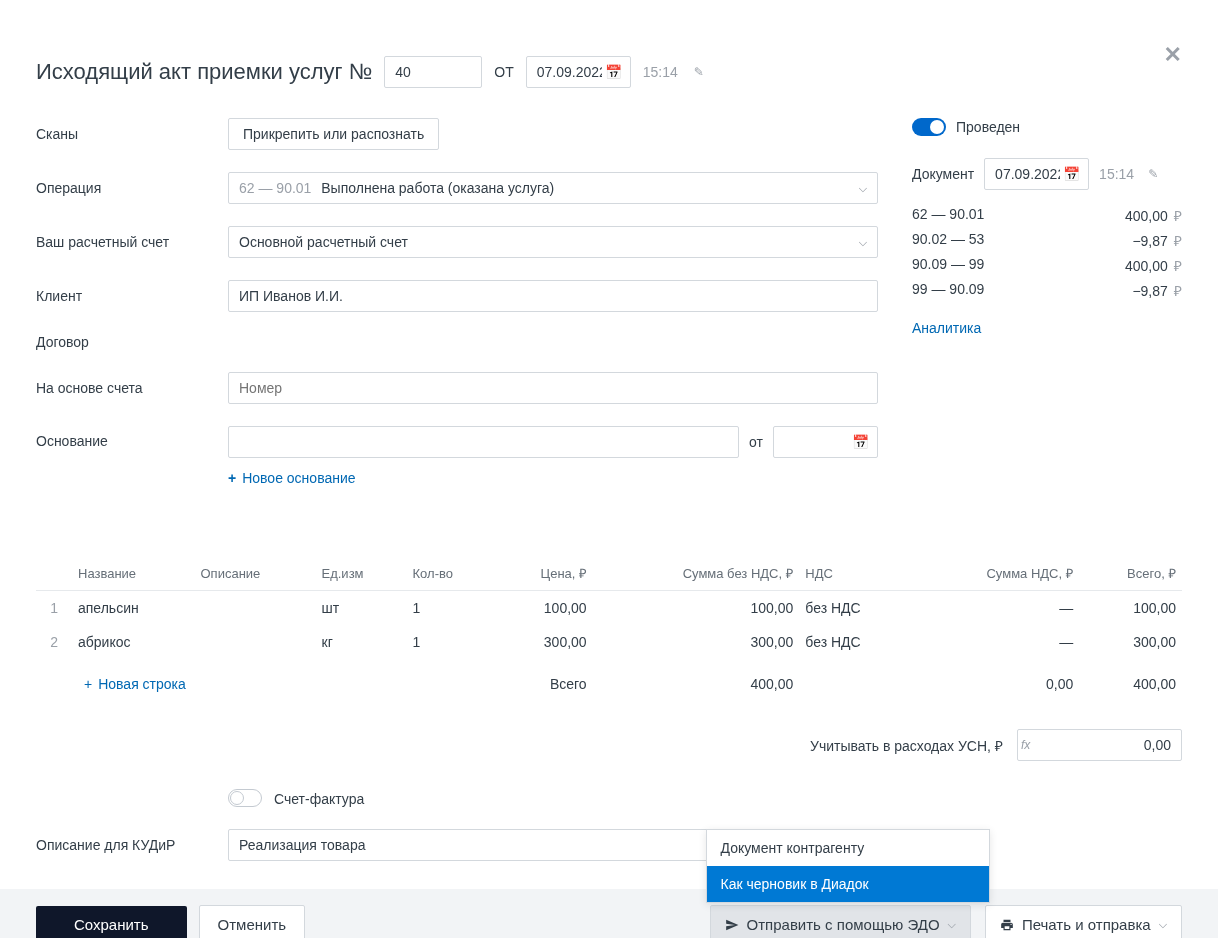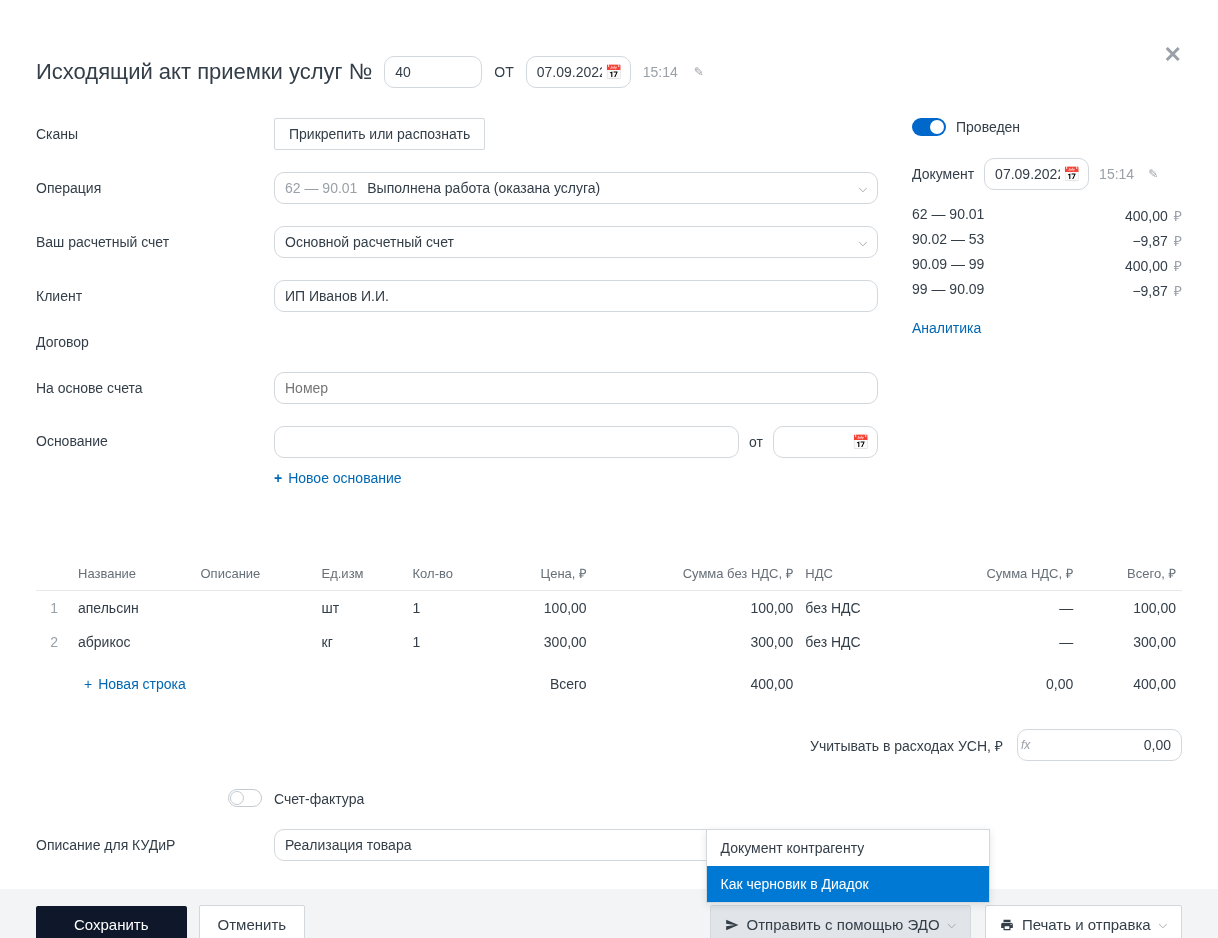--- a/index.html
+++ b/index.html
@@ -9,33 +9,33 @@
   color: #333e48;
   background: #fff;
   width: 1218px;
 }
 .page { padding: 36px 36px 0 36px; position: relative; }
 .close-x { position: absolute; top: 42px; right: 36px; color: #9aa0a8; font-size: 22px; cursor: pointer; font-weight: bold; }
 .header-row { display: flex; align-items: center; gap: 12px; margin-bottom: 30px; margin-top: 20px; }
 .h1 { font-size: 22px; font-weight: 400; color: #333e48; }
 .input, .select {
   border: 1px solid #d3d8dd; background: #fff; padding: 7px 10px;
-  font-size: 14px; color: #333e48; border-radius: 10px;
+  font-size: 14px; color: #333e48; border-radius: 2px;
 }
 .input-num { width: 98px; }
 .date-wrap { position: relative; display: inline-block; }
 .date-wrap .cal-icon { position: absolute; right: 8px; top: 50%; transform: translateY(-50%); color: #6b7680; pointer-events: none; font-size: 14px; }
 .input-date { width: 105px; padding-right: 28px; }
 .caps-label { font-size: 14px; font-weight: 400; }
 .time-text { color: #9aa0a8; font-size: 14px; }
 .pencil { color: #9aa0a8; font-size: 12px; margin-left: 4px; cursor: pointer; }
 .main-grid { display: flex; gap: 34px; }
 .form-col { flex: 1; }
 .side-col { width: 270px; }
-.form-row { display: flex; align-items: center; margin-bottom: 22px; gap: 46px; }
+.form-row { display: flex; align-items: center; margin-bottom: 22px; }
 .form-label { width: 192px; color: #333e48; font-size: 14px; }
 .form-field { flex: 1; }
 .btn-outline {
   border: 1px solid #d3d8dd; background: #fff; padding: 7px 14px;
   font-size: 14px; color: #333e48; cursor: pointer; border-radius: 2px;
 }
 .select-full { width: 100%; display: flex; align-items: center; justify-content: space-between; cursor: pointer; }
 .select-full .sel-text { flex: 1; }
 .select-full .sel-code { color: #9aa0a8; margin-right: 6px; }
 .chev { color: #9aa0a8; font-size: 11px; }

